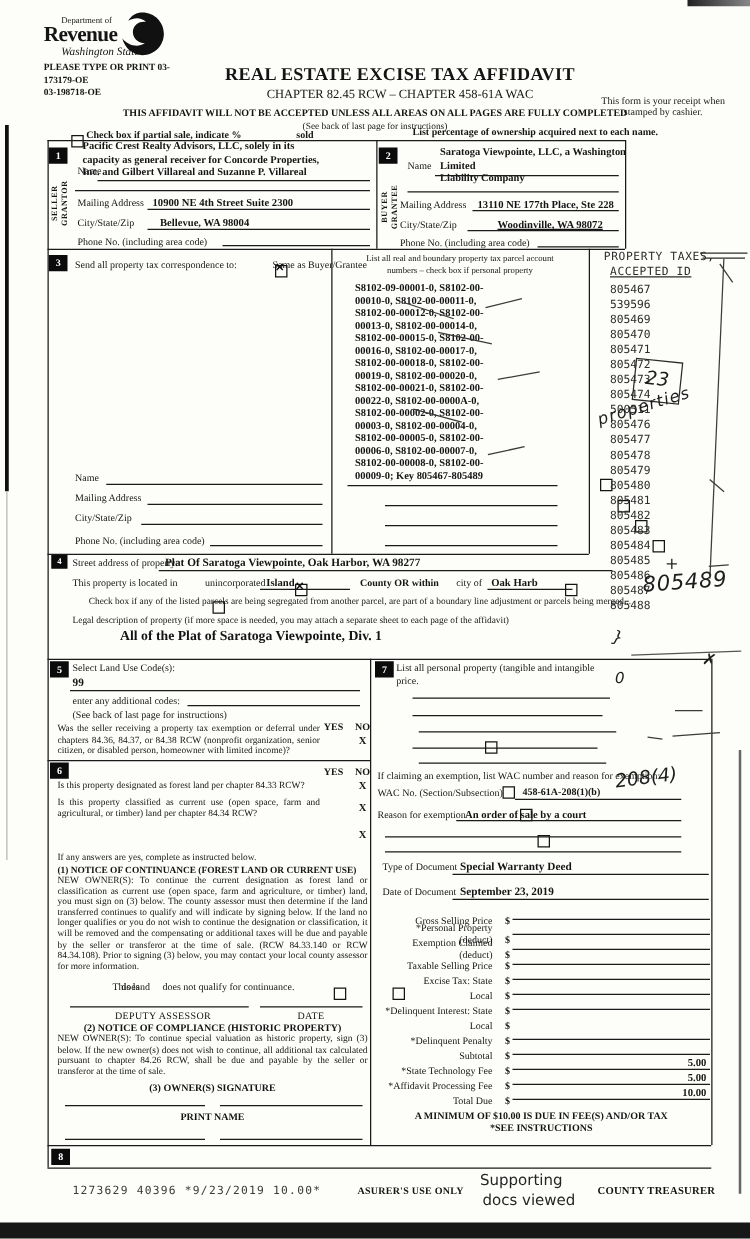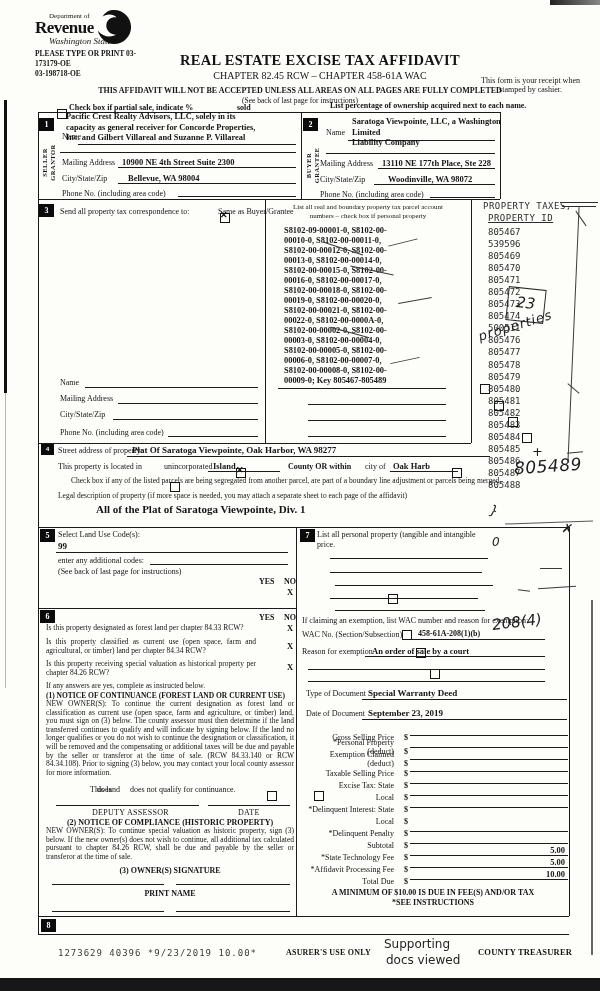--- a/index.html
+++ b/index.html
@@ -118,21 +118,21 @@
   <div class="abs namelines" style="left:352px;top:117px;width:150px;">
       <div>Saratoga Viewpointe, LLC, a Washington Limited</div>
       <div>Liability Company</div>
     </div>
   <div class="abs hline" style="left:348px;top:140px;width:147px;"></div>
   <div class="abs hline" style="left:326px;top:153px;width:169px;"></div>
   <div class="abs f8" style="left:320px;top:159px;">Mailing Address</div>
   <div class="abs b f85" style="left:382px;top:158px;">13110 NE 177th Place, Ste 228</div>
   <div class="abs hline" style="left:378px;top:168px;width:117px;"></div>
   <div class="abs f8" style="left:320px;top:175px;">City/State/Zip</div>
-  <div class="abs b f85" style="left:388px;top:174px;">Woodinville, WA 98072</div>
+  <div class="abs b f85" style="left:398px;top:174px;text-decoration:underline;">Woodinville, WA 98072</div>
   <div class="abs hline" style="left:374px;top:184px;width:121px;"></div>
   <div class="abs f8" style="left:320px;top:190px;">Phone No. (including area code)</div>
   <div class="abs hline" style="left:430px;top:197px;width:65px;"></div>
 
   
   <div class="secbox abs" style="left:39px;top:204px;">3</div>
   <div class="abs f8" style="left:60px;top:207px;">Send all property tax correspondence to:</div>
   <span class="cb abs" style="left:206px;top:208px;"><span class="mk">✕</span></span>
   <div class="abs f8" style="left:218px;top:207px;">Same as Buyer/Grantee</div>
 
@@ -171,21 +171,21 @@
   <div class="abs hline" style="left:118px;top:403px;width:140px;"></div>
   <div class="abs f8" style="left:60px;top:410px;">City/State/Zip</div>
   <div class="abs hline" style="left:113px;top:419px;width:145px;"></div>
   <div class="abs f8" style="left:60px;top:428px;">Phone No. (including area code)</div>
   <div class="abs hline" style="left:168px;top:436px;width:90px;"></div>
 
   
   <div class="abs mono f9" style="left:483px;top:201px;letter-spacing:.5px;">PROPERTY TAXES,</div>
   <div class="abs stroke" style="left:560px;top:202px;width:38px;border-top-color:#2b2b2b;"></div>
   <div class="abs stroke" style="left:562px;top:206px;width:34px;border-top-color:#2b2b2b;"></div>
-  <div class="abs mono f9" style="left:488px;top:213px;text-decoration:underline;letter-spacing:.5px;">PROPERTY ID</div>
+  <div class="abs mono f9" style="left:488px;top:213px;text-decoration:underline;letter-spacing:.5px;">ACCEPTED ID</div>
   <div class="abs mono f9 idcol" style="left:488px;top:226px;">
       <div>805467</div>
       <div>539596</div>
       <div>805469</div>
       <div>805470</div>
       <div>805471</div>
       <div>805472</div>
       <div>805473</div>
       <div>805474</div>
       <div>500511</div>
@@ -227,34 +227,34 @@
   
   <div class="secbox abs" style="left:40px;top:529px;">5</div>
   <div class="abs f8" style="left:58px;top:530px;">Select Land Use Code(s):</div>
   <div class="abs b f9" style="left:58px;top:541px;">99</div>
   <div class="abs hline" style="left:56px;top:552px;width:232px;"></div>
   <div class="abs f8" style="left:58px;top:556px;">enter any additional codes:</div>
   <div class="abs hline" style="left:150px;top:564px;width:138px;"></div>
   <div class="abs f8" style="left:58px;top:567px;">(See back of last page for instructions)</div>
   <div class="abs b f8" style="left:259px;top:577px;">YES</div>
   <div class="abs b f8" style="left:284px;top:577px;">NO</div>
+  <div class="abs f75 qtext" style="left:46px;top:579px;width:210px;">Was the seller receiving a property tax exemption or deferral under chapters 84.36, 84.37, or 84.38 RCW (nonprofit organization, senior citizen, or disabled person, homeowner with limited income)?</div>
   <span class="cb abs" style="left:262px;top:589px;"></span>
   <div class="abs b f85" style="left:287px;top:587px;">X</div>
 
   
   <div class="secbox abs" style="left:40px;top:610px;">6</div>
   <div class="abs b f8" style="left:259px;top:613px;">YES</div>
   <div class="abs b f8" style="left:284px;top:613px;">NO</div>
   <div class="abs f75 qtext" style="left:46px;top:624px;width:210px;">Is this property designated as forest land per chapter 84.33 RCW?</div>
   <span class="cb abs" style="left:262px;top:625px;"></span>
   <div class="abs b f85" style="left:287px;top:623px;">X</div>
   <div class="abs f75 qtext" style="left:46px;top:638px;width:210px;">Is this property classified as current use (open space, farm and agricultural, or timber) land per chapter 84.34 RCW?</div>
   <span class="cb abs" style="left:262px;top:643px;"></span>
   <div class="abs b f85" style="left:287px;top:641px;">X</div>
-  <div class="abs f75 qtext" style="left:46px;top:660px;width:210px;">Is this property receiving special valuation as historical property per chapter 84.26 RCW?</div>
   <span class="cb abs" style="left:262px;top:664px;"></span>
   <div class="abs b f85" style="left:287px;top:662px;">X</div>
   <div class="abs f75" style="left:46px;top:681px;">If any answers are yes, complete as instructed below.</div>
   <div class="abs b f75" style="left:46px;top:691px;width:250px;">(1) NOTICE OF CONTINUANCE (FOREST LAND OR CURRENT USE)</div>
   <div class="abs f75 qtext" style="left:46px;top:700px;width:248px;">NEW OWNER(S): To continue the current designation as forest land or classification as current use (open space, farm and agriculture, or timber) land, you must sign on (3) below.  The county assessor must then determine if the land transferred continues to qualify and will indicate by signing below.  If the land no longer qualifies or you do not wish to continue the designation or classification, it will be removed and the compensating or additional taxes will be due and payable by the seller or transferor at the time of sale.  (RCW 84.33.140 or RCW 84.34.108). Prior to signing (3) below, you may contact your local county assessor for more information.</div>
   <div class="abs f8" style="left:46px;top:785px;margin-left:44px;">This land</div>
   <span class="cb abs" style="left:85px;top:786px;"></span>
   <div class="abs f8" style="left:97px;top:785px;">does</div>
   <span class="cb abs" style="left:118px;top:786px;"></span>
   <div class="abs f8" style="left:130px;top:785px;">does not qualify for continuance.</div>

